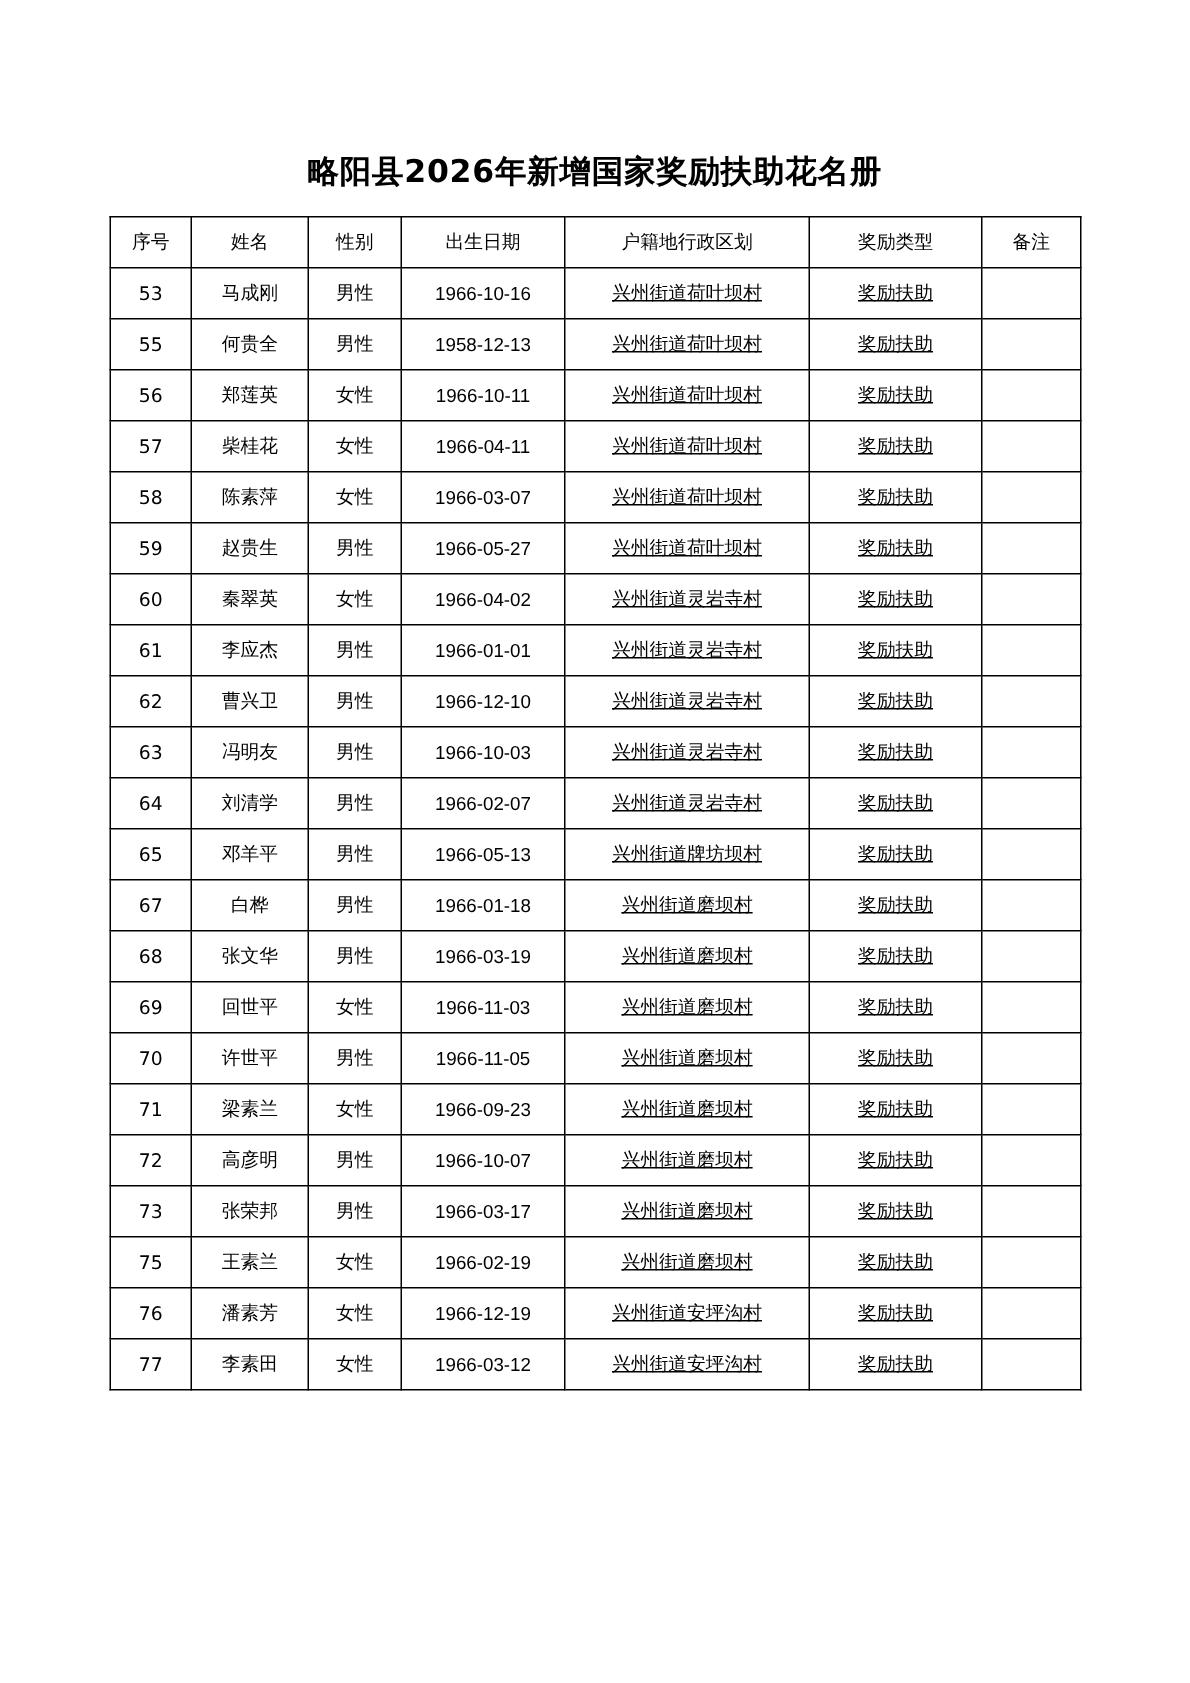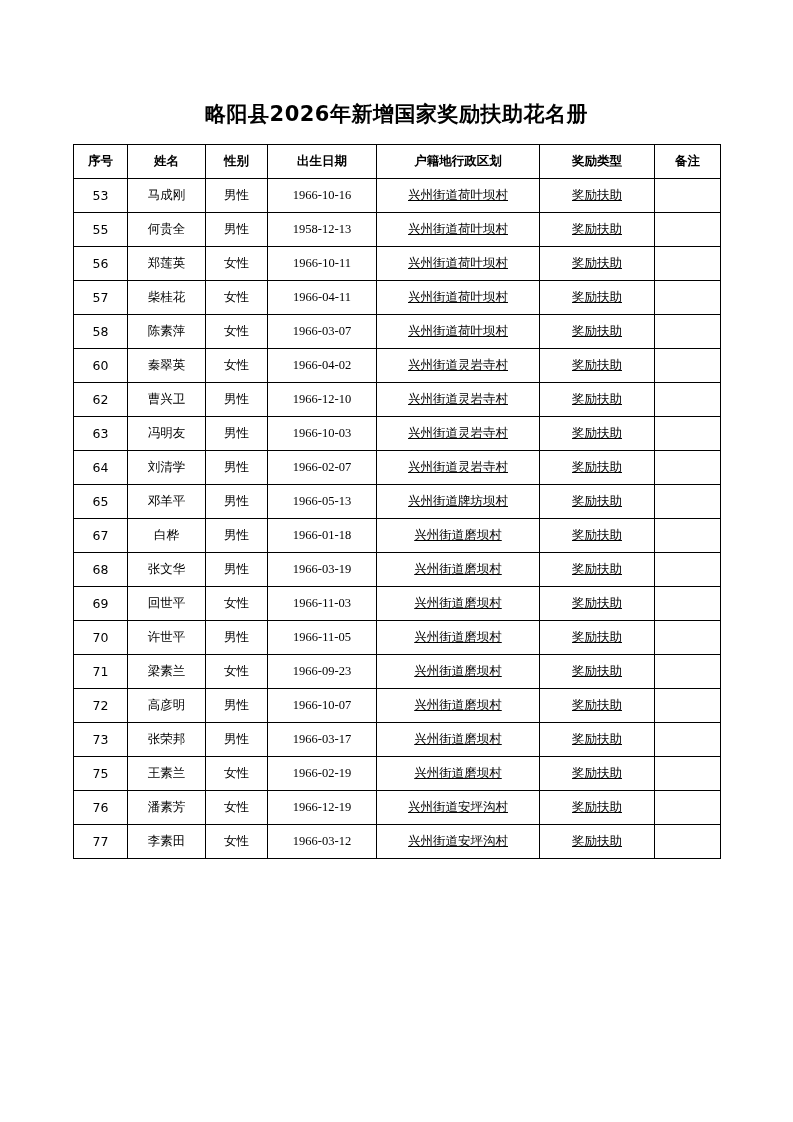--- a/index.html
+++ b/index.html
@@ -43,40 +43,40 @@
     border: 1px solid #000000;
     text-align: center;
     vertical-align: middle;
     font-size: 12.5px;
     height: 33px;
     padding: 0 2px;
     white-space: nowrap;
     overflow: hidden;
   }
   table.roster th {
-    font-weight: bold;
+    font-weight: normal;
     font-size: 12.5px;
   }
   col.c-seq    { width: 54px; }
   col.c-name   { width: 78px; }
   col.c-sex    { width: 62px; }
   col.c-birth  { width: 109px; }
   col.c-region { width: 163px; }
   col.c-type   { width: 115px; }
   col.c-note   { width: 66px; }
 
   td.seq, td.name, td.sex, td.birth {
     font-size: 13px;
   }
   td.region, td.type {
     font-size: 12px;
     text-decoration: underline;
   }
   td.birth {
-    font-family: Liberation Serif, serif;
+    font-family: Liberation Sans, sans-serif;
   }
 </style>
 </head>
 <body>
 
 <div class="page">
 
   <h1 class="doc-title">略阳县2026年新增国家奖励扶助花名册</h1>
 
   <div class="table-wrap">
@@ -141,24 +141,42 @@
           <tr>
             <td class="seq">58</td>
             <td class="name">陈素萍</td>
             <td class="sex">女性</td>
             <td class="birth">1966-03-07</td>
             <td class="region">兴州街道荷叶坝村</td>
             <td class="type">奖励扶助</td>
             <td class="note"></td>
           </tr>
           <tr>
+            <td class="seq">59</td>
+            <td class="name">赵贵生</td>
+            <td class="sex">男性</td>
+            <td class="birth">1966-05-27</td>
+            <td class="region">兴州街道荷叶坝村</td>
+            <td class="type">奖励扶助</td>
+            <td class="note"></td>
+          </tr>
+          <tr>
             <td class="seq">60</td>
             <td class="name">秦翠英</td>
             <td class="sex">女性</td>
             <td class="birth">1966-04-02</td>
+            <td class="region">兴州街道灵岩寺村</td>
+            <td class="type">奖励扶助</td>
+            <td class="note"></td>
+          </tr>
+          <tr>
+            <td class="seq">61</td>
+            <td class="name">李应杰</td>
+            <td class="sex">男性</td>
+            <td class="birth">1966-01-01</td>
             <td class="region">兴州街道灵岩寺村</td>
             <td class="type">奖励扶助</td>
             <td class="note"></td>
           </tr>
           <tr>
             <td class="seq">62</td>
             <td class="name">曹兴卫</td>
             <td class="sex">男性</td>
             <td class="birth">1966-12-10</td>
             <td class="region">兴州街道灵岩寺村</td>

